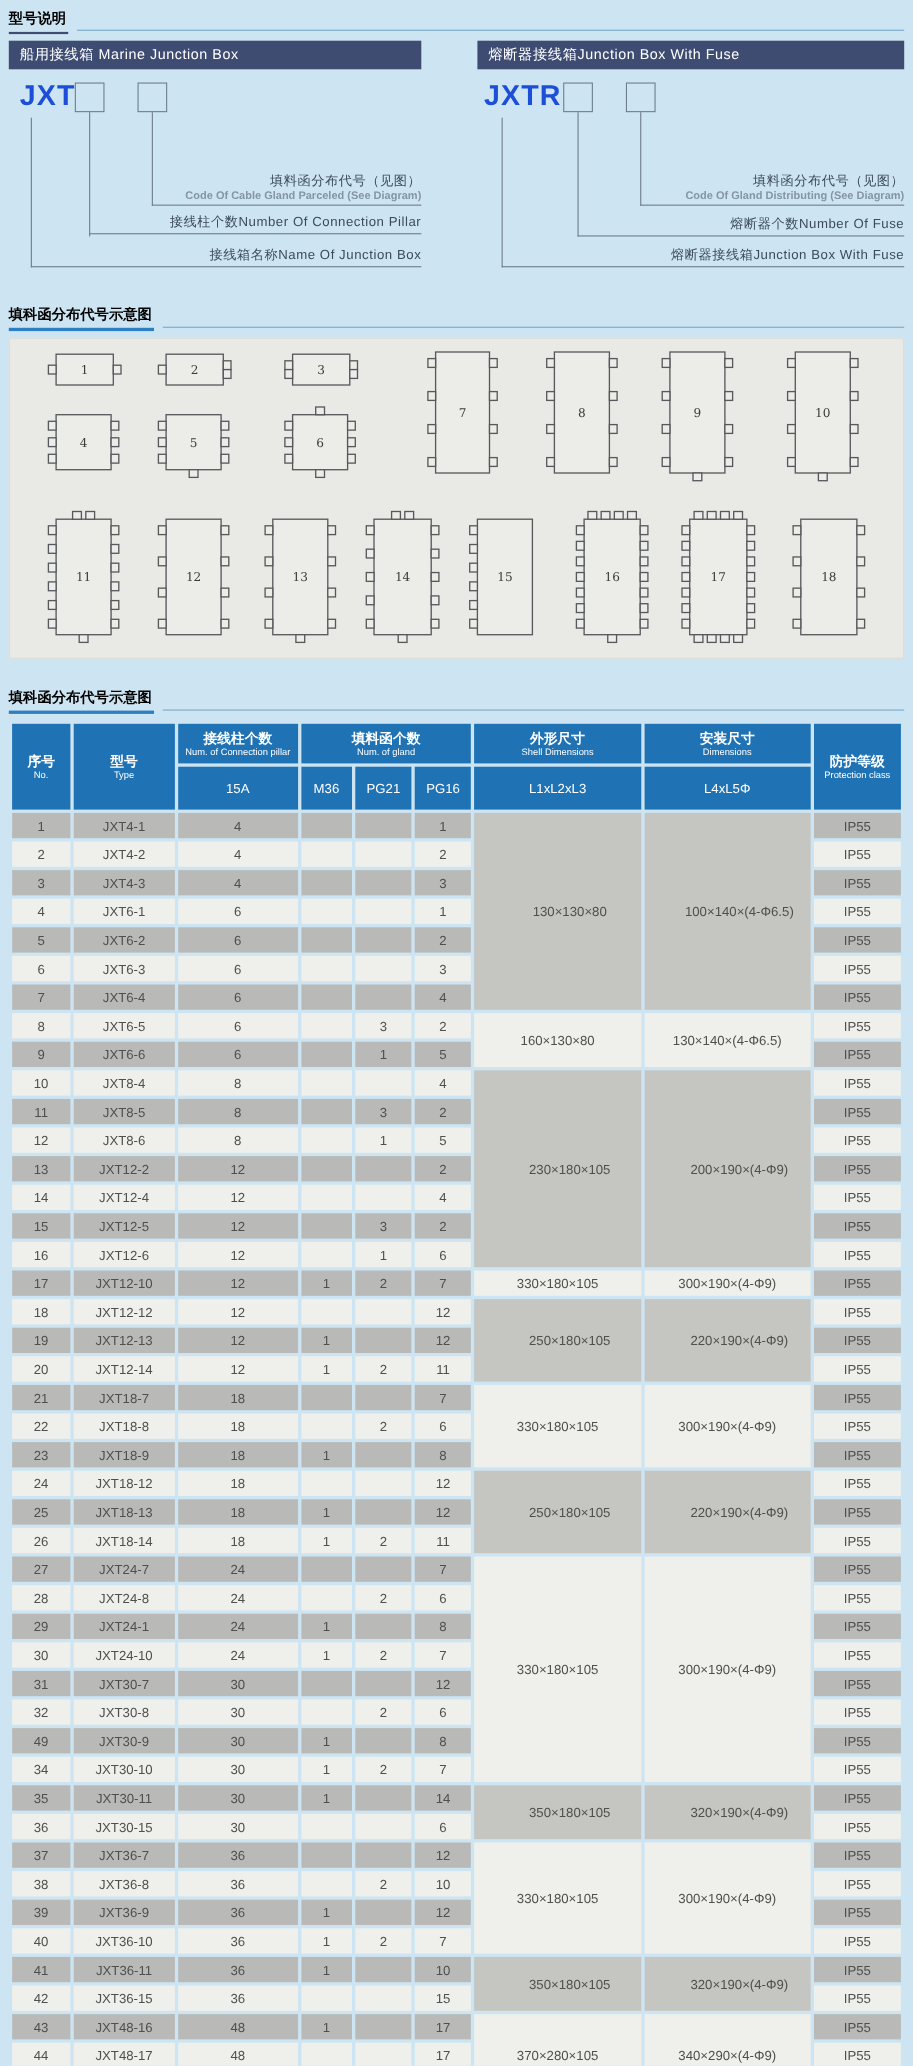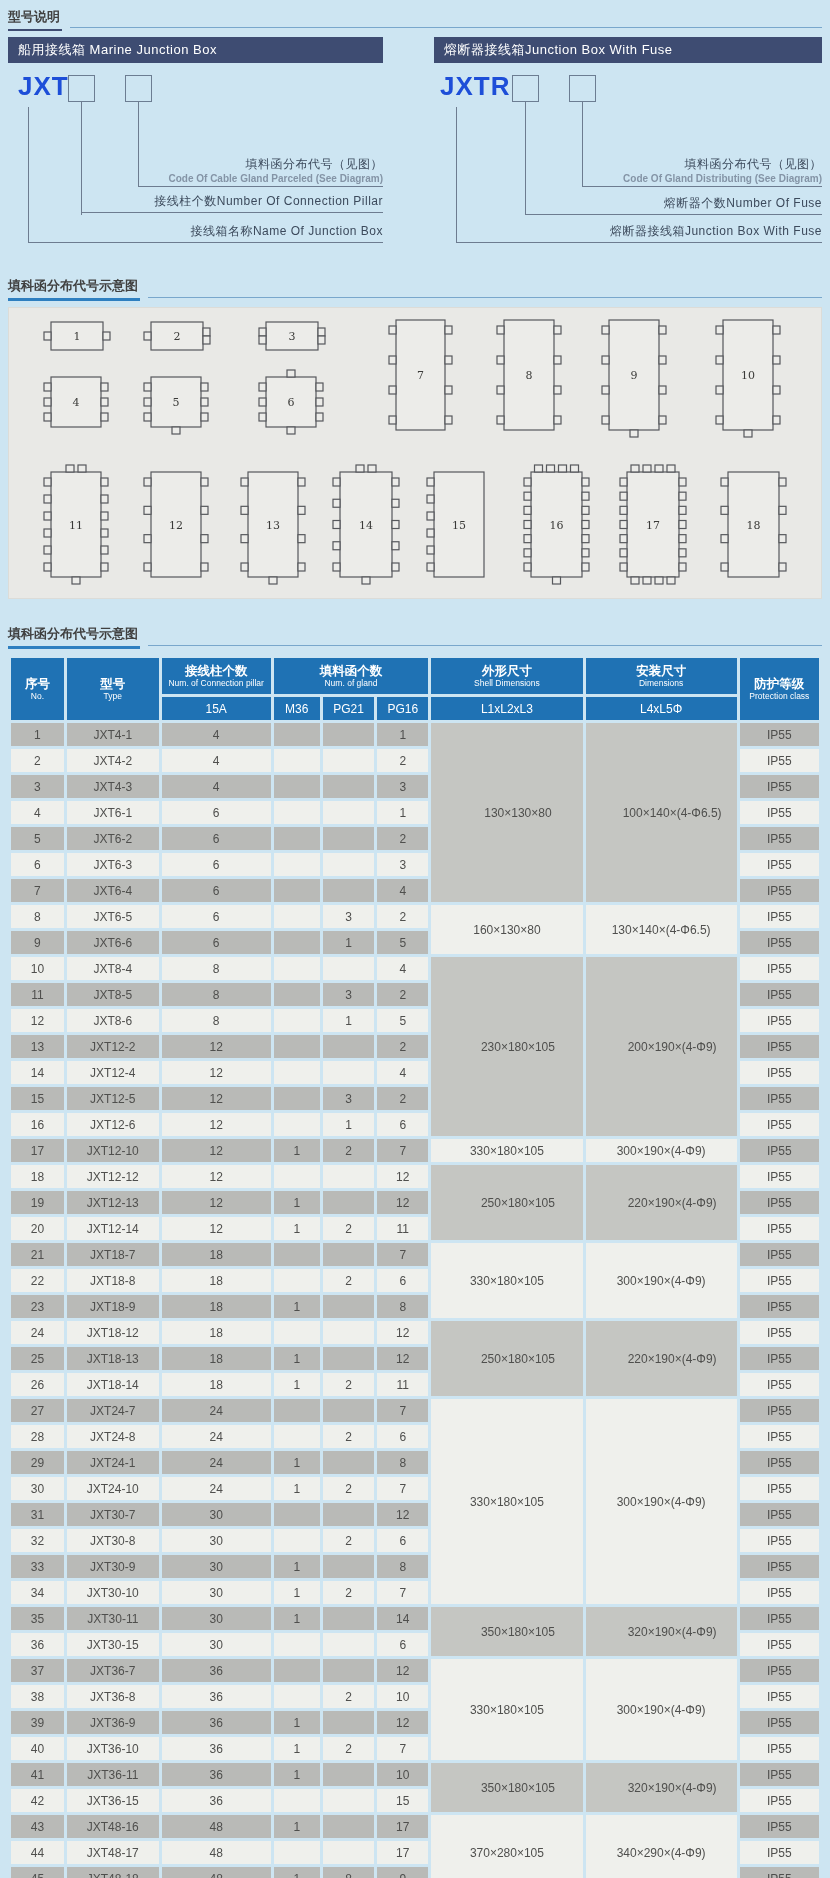--- a/index.html
+++ b/index.html
@@ -10,40 +10,40 @@
   *{margin:0;padding:0;box-sizing:border-box;}
   html,body{width:830px;}
   body{
     background:var(--page-bg);
     font-family:"Liberation Sans","DejaVu Sans",sans-serif;
     color:var(--ink);
     width:830px;height:1878px;overflow:hidden;
   }
   .page{padding:8px;}
   .sec-title-row{display:flex;align-items:flex-end;margin-bottom:6px;}
-  .sec-title{font-size:13px;font-weight:bold;color:#404040;padding:0 2px 3px 0;white-space:nowrap;}
+  .sec-title{font-size:13px;font-weight:bold;color:#000000;padding:0 2px 3px 0;white-space:nowrap;}
   .sec-title.s1{border-bottom:2px solid var(--navy);}
   .sec-title.s2{border-bottom:3px solid #2e7fc0;}
   .sec-rule{flex:1;height:0;border-bottom:1px solid #79a7cc;margin:0 0 3px 8px;}
   .legend-grid{display:flex;gap:51px;margin-top:2px;}
   .legend-col{flex:1;}
   .legend-col.left{max-width:375px;}
   .bar{background:var(--navy);color:#fff;height:26px;line-height:26px;font-size:13px;padding-left:10px;letter-spacing:.5px;}
   .legend-body{position:relative;height:190px;}
   .lg-prefix{position:absolute;font-size:26px;font-weight:600;color:#1d4ed8;letter-spacing:1px;}
   .lg-sq{position:absolute;width:27px;height:27px;border:1px solid #6c7d92;}
   .lg-vline{position:absolute;width:1px;background:var(--line);}
   .lg-label{position:absolute;right:0;text-align:right;border-bottom:1px solid var(--line);padding-bottom:2px;}
   .lg-label .zh{font-size:12px;color:#3c4a5c;letter-spacing:.5px;}
   .lg-label .en{font-size:10px;color:#8494a6;font-weight:bold;}
   .gland-panel{position:relative;height:292px;background:var(--panel-bg);border:1px solid #dcdcd8;margin-bottom:4px;}
   table.spec{width:100%;border-collapse:separate;border-spacing:3px;table-layout:fixed;}
   table.spec th{background:var(--accent);color:#fff;font-weight:normal;text-align:center;vertical-align:middle;overflow:hidden;}
   table.spec thead .r1 th{height:36px;}
-  table.spec thead .r2 th{height:23px;font-size:12px;}
+  table.spec thead .r2 th{height:39px;font-size:12px;}
   th .zh{font-size:12.5px;font-weight:bold;display:block;line-height:14px;}
   th .en{font-size:8.5px;display:block;line-height:10px;white-space:nowrap;}
   table.spec td{height:23px;text-align:center;font-size:12px;color:#4f4f4d;vertical-align:middle;overflow:hidden;white-space:nowrap;}
   td.shade-d{background:var(--row-dark);}
   td.shade-l{background:var(--row-light);}
   td.dim-d{background:var(--dim-dark);font-size:12px;padding-left:22px;}
   td.dim-l{background:var(--dim-light);font-size:12px;}
   svg text{font-family:"DejaVu Serif","Liberation Serif",serif;}
 </style>
 </head>
@@ -667,21 +667,21 @@
         <tr>
           <td class="shade-l">32</td>
           <td class="shade-l">JXT30-8</td>
           <td class="shade-l">30</td>
           <td class="shade-l"></td>
           <td class="shade-l">2</td>
           <td class="shade-l">6</td>
           <td class="shade-l">IP55</td>
         </tr>
         <tr>
-          <td class="shade-d">33</td>
+          <td class="shade-d">49</td>
           <td class="shade-d">JXT30-9</td>
           <td class="shade-d">30</td>
           <td class="shade-d">1</td>
           <td class="shade-d"></td>
           <td class="shade-d">8</td>
           <td class="shade-d">IP55</td>
         </tr>
         <tr>
           <td class="shade-l">34</td>
           <td class="shade-l">JXT30-10</td>

